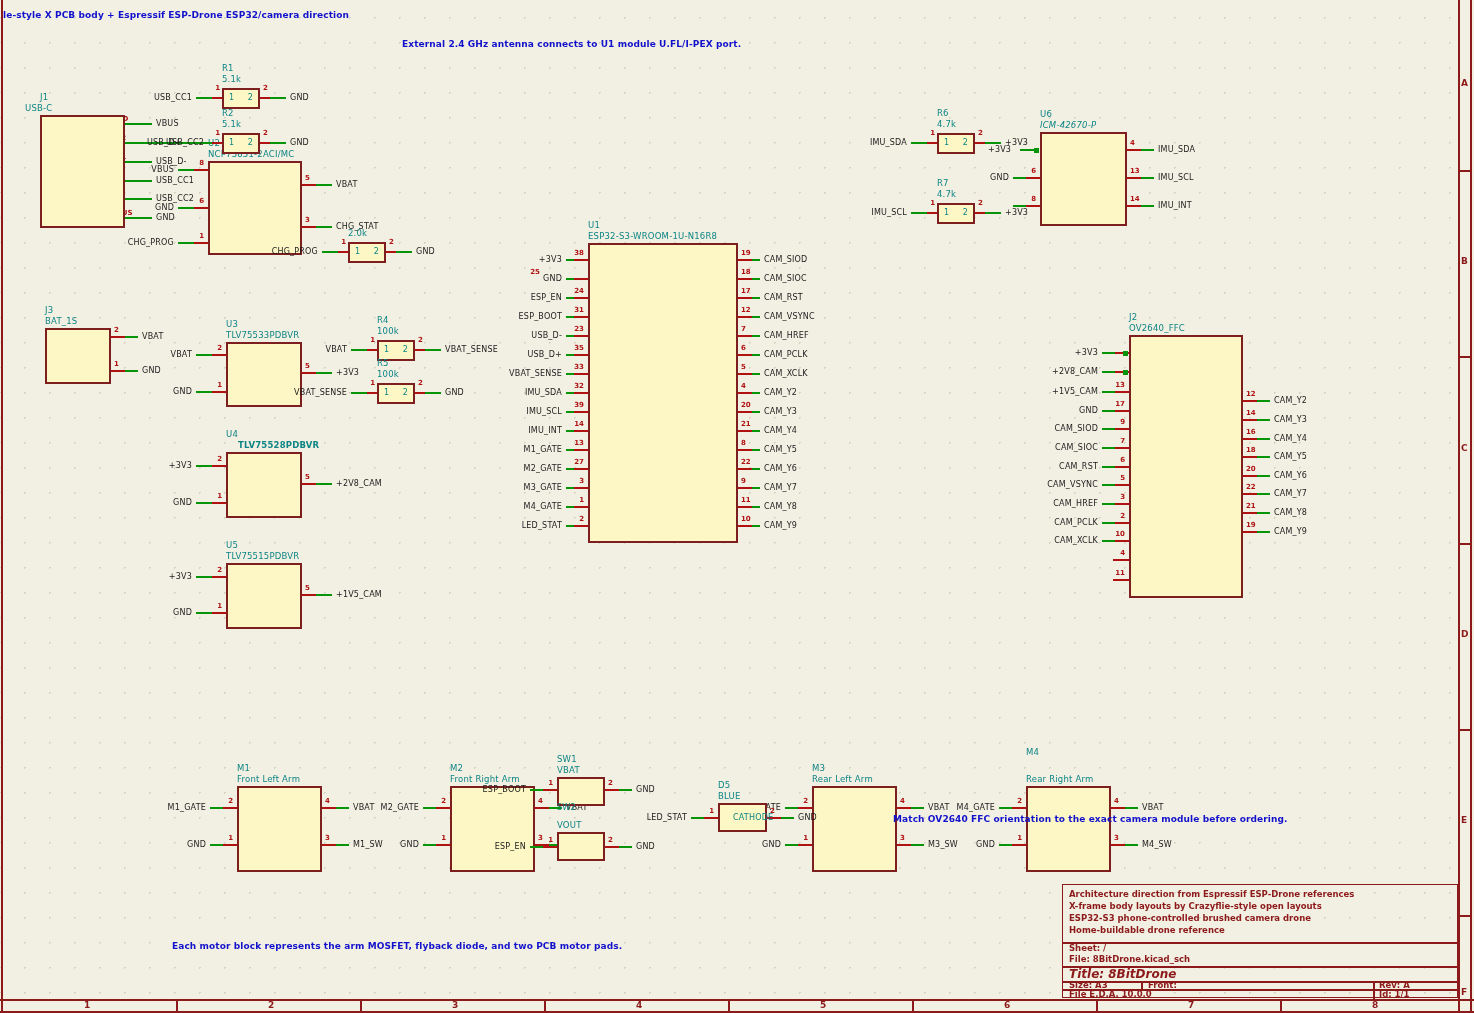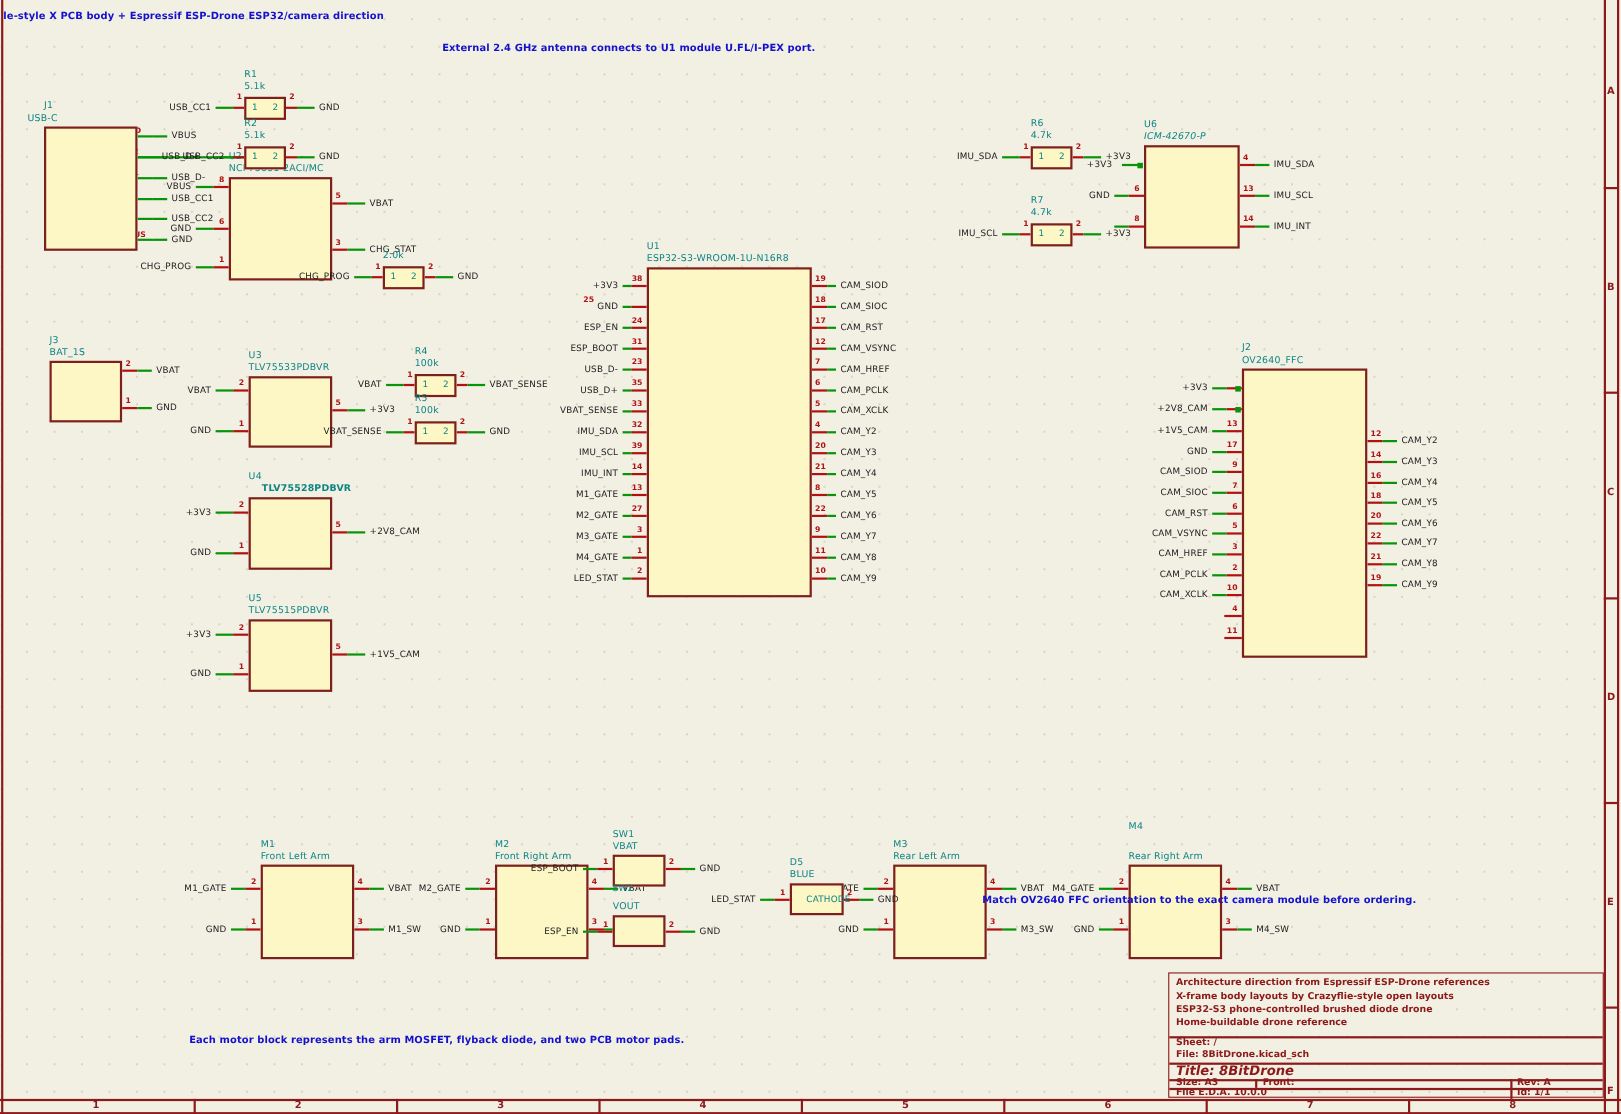--- a/index.html
+++ b/index.html
@@ -31,21 +31,21 @@
   <div class="tb">
     <div class="tbl" style="left:0;top:57px;width:100%;height:1.5px"></div>
     <div class="tbl" style="left:0;top:81px;width:100%;height:1.5px"></div>
     <div class="tbl" style="left:0;top:96px;width:100%;height:1.5px"></div>
     <div class="tbl" style="left:0;top:104px;width:100%;height:1.5px"></div>
     <div class="tbl" style="left:78px;top:96px;width:1.5px;height:8px"></div>
     <div class="tbl" style="left:310px;top:96px;width:1.5px;height:18px"></div>
     <div id="tb-comments">
         <div class="tbt" style="left: 6px; top: 9px;">Architecture direction from Espressif ESP-Drone references</div>
         <div class="tbt" style="left: 6px; top: 21px;">X-frame body layouts by Crazyflie-style open layouts</div>
-        <div class="tbt" style="left: 6px; top: 33px;">ESP32-S3 phone-controlled brushed diode drone</div>
+        <div class="tbt" style="left: 6px; top: 33px;">ESP32-S3 phone-controlled brushed camera drone</div>
         <div class="tbt" style="left: 6px; top: 45px;">Home-buildable drone reference</div>
       </div>
     <div class="tbt" style="left:6px;top:63px">Sheet: /</div>
     <div class="tbt" style="left:6px;top:74px">File: 8BitDrone.kicad_sch</div>
     <div class="tbt tbtitle" style="left:6px;top:89px">Title: 8BitDrone</div>
     <div class="tbt" style="left:6px;top:100px">Size: A3</div>
     <div class="tbt" style="left:85px;top:100px">Front:</div>
     <div class="tbt" style="left:316px;top:100px">Rev: A</div>
     <div class="tbt" style="left:6px;top:109px">File E.D.A. 10.0.0</div>
     <div class="tbt" style="left:316px;top:109px">Id: 1/1</div>

